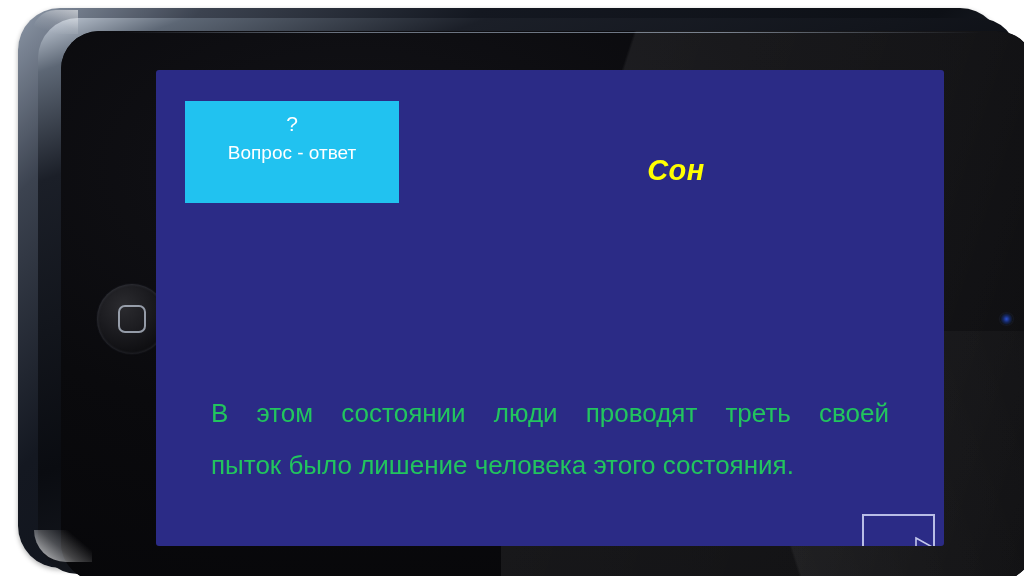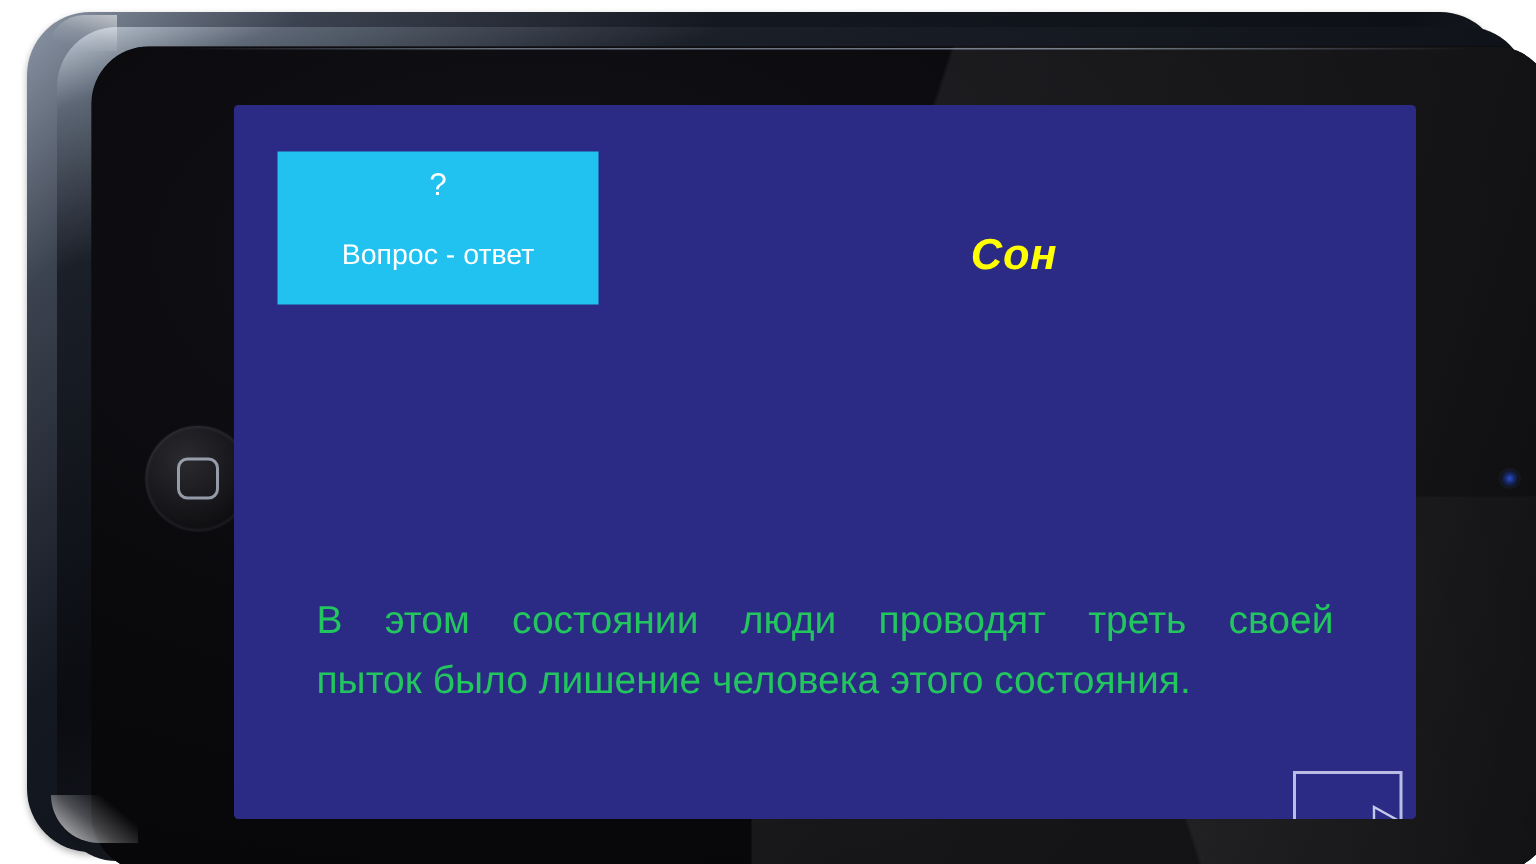--- a/index.html
+++ b/index.html
@@ -153,21 +153,21 @@
   .qa-qmark {
     color: #ffffff;
     font-size: 21px;
     line-height: 24px;
     font-family: "Liberation Sans", sans-serif;
   }
   .qa-label {
     color: #ffffff;
     font-size: 19px;
     line-height: 24px;
-    margin-top: 23px;
+    margin-top: 5px;
     font-family: "Liberation Sans", sans-serif;
     white-space: nowrap;
   }
 
   
   .slide-title {
     position: absolute;
     left: 400px;
     top: 72px;
     width: 240px;
@@ -268,21 +268,21 @@
 
           <div class="qa-box">
             <div class="qa-qmark">?</div>
             <div class="qa-label">Вопрос - ответ</div>
           </div>
 
           <div class="slide-title">Сон</div>
 
           <div class="slide-body">
             <span style="display: block; text-align: justify; text-align-last: justify; white-space: normal;">В этом состоянии люди проводят треть своей</span>
-            <span class="lastline" style="display: block; text-align: right; text-align-last: left; white-space: normal;">пыток было лишение человека этого состояния.</span>
+            <span class="lastline" style="display: block; text-align: right; text-align-last: left; white-space: normal; margin-top: 12px;">пыток было лишение человека этого состояния.</span>
           </div>
 
           <div class="play-button">
             <span class="play-tri">
               <svg width="26" height="26" viewBox="0 0 26 26" aria-hidden="true">
                 <polygon points="5,3 23,13 5,23" fill="none" stroke="#c3c7ea" stroke-width="1.6"></polygon>
               </svg>
             </span>
           </div>
 

